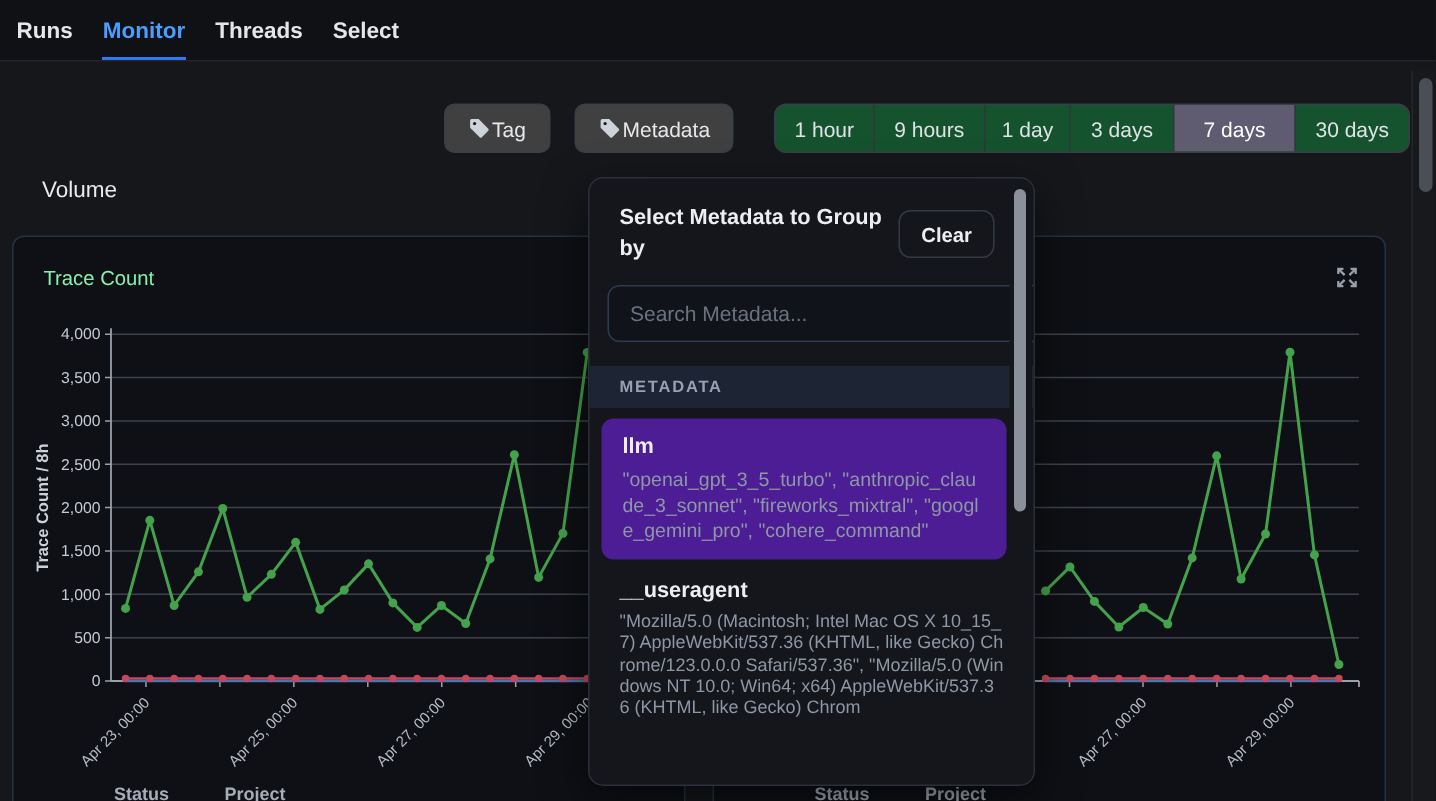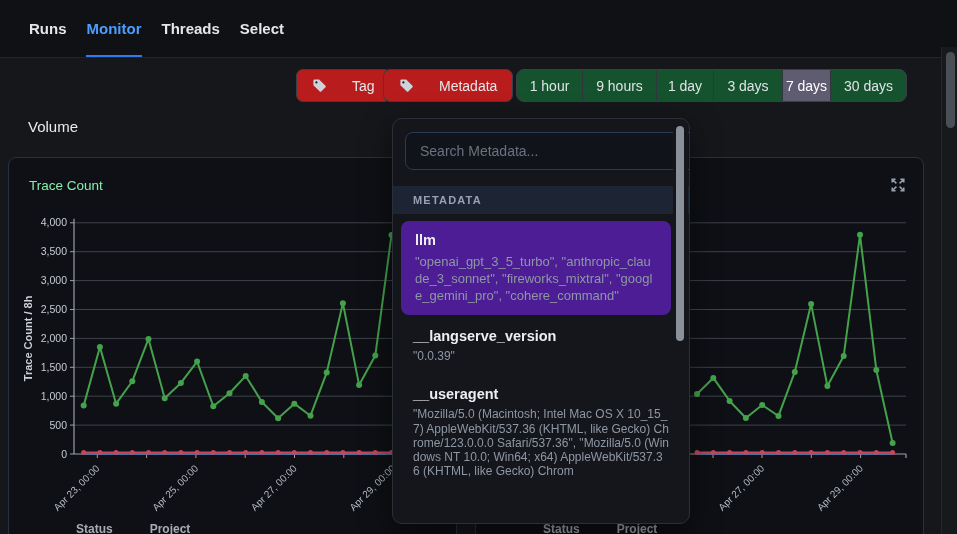--- a/index.html
+++ b/index.html
@@ -5,37 +5,37 @@
   * { box-sizing: border-box; margin: 0; padding: 0; }
   html,body { width:957px; height:534px; overflow:hidden; }
   body {
     background:#15171b;
     font-family:"Liberation Sans","DejaVu Sans",sans-serif;
     color:#e6e8eb;
     position:relative;
   }
   
   .topnav{
-    position:absolute; left:0; top:0; width:957px; height:58px;
+    position:absolute; left:0; top:0; width:957px; height:41px;
     background:#0f1115; border-bottom:1px solid #22262c;
-    display:flex; align-items:stretch; gap:18px; padding-left:28px;
+    display:flex; align-items:stretch; gap:18px; padding-left:10px;
   }
   .nav-item{
     display:flex; align-items:center; font-size:15px; font-weight:700;
     color:#e4e6e9; position:relative; cursor:pointer; padding:0 1px;
   }
   .nav-item.active{ color:#4a9eff; }
   .nav-item.active::after{
     content:""; position:absolute; left:0; right:0; bottom:0; height:2px;
     background:#2f7af0;
   }
   
   .btn{
     position:absolute; top:69px; height:33px; display:flex; align-items:center;
-    gap:25px; padding:0 15px; background:#b91c1c; border:1px solid #3a3f47;
+    gap:1px; padding:0 15px; background:#404040; border:1px solid #3a3f47;
     border-radius:7px; color:#e5e7ea; font-size:14px; cursor:pointer;
   }
   .btn svg{ display:block; }
   #tag-btn{ left:296px; }
   #metadata-btn{ left:383px; }
   .segmented{
     position:absolute; left:516px; top:69px; height:33px; display:flex;
     border:1px solid #3a3f47; border-radius:8px; overflow:hidden; background:#14532d;
   }
   .segment{
@@ -141,21 +141,21 @@
     <circle cx="4.7" cy="4.7" r="1.15" fill="#17191e"></circle>
   </svg>
   <span>Metadata</span>
 </button>
 
 <div class="segmented" id="segmented">
     <div class="segment" style="width: 65px;">1 hour</div>
     <div class="segment" style="width: 74px; text-align: center;">9 hours</div>
     <div class="segment" style="width: 57px;">1 day</div>
     <div class="segment" style="width: 69px; text-align: center;">3 days</div>
-    <div class="segment selected" style="width: 48px;">7 days</div>
+    <div class="segment selected" style="width: 81px;">7 days</div>
     <div class="segment" style="width: 76px;">30 days</div>
   </div>
 
 <h2 class="section-title">Volume</h2>
 
 <div class="panel" id="panel-left">
   <svg class="chart-svg" id="chart-left" width="449" height="420" viewBox="0 0 449 420">
       <line x1="65" y1="267.1" x2="432" y2="267.1" stroke="#3d434c" stroke-width="1"></line>
       <line x1="65" y1="238.2" x2="432" y2="238.2" stroke="#3d434c" stroke-width="1"></line>
       <line x1="65" y1="209.3" x2="432" y2="209.3" stroke="#3d434c" stroke-width="1"></line>
@@ -305,32 +305,32 @@
       <path d="M10.6 10.6 L14.8 14.8 M14.8 11.4 V14.8 H11.4"></path>
     </g>
   </svg>
   <div class="legend-row">
     <span>Status</span>
     <span>Project</span>
   </div>
 </div>
 
 <div class="popover">
+  <div class="pop-header">
+    <div class="pop-title">Select Metadata to Group by</div>
+    <button class="clear-btn">Clear</button>
+  </div>
   <input class="pop-search" value="" placeholder="Search Metadata..." style="">
   <div class="pop-section">METADATA</div>
 
   <div class="meta-item highlight">
     <div class="meta-key">llm</div>
     <div class="meta-values">"openai_gpt_3_5_turbo", "anthropic_claude_3_sonnet", "fireworks_mixtral", "google_gemini_pro", "cohere_command"</div>
   </div>
   <div class="meta-item plain">
-    <div class="meta-key">__langserve_version</div>
-    <div class="meta-values">"0.0.39"</div>
-  </div>
-  <div class="meta-item plain">
     <div class="meta-key">__useragent</div>
     <div class="meta-values">"Mozilla/5.0 (Macintosh; Intel Mac OS X 10_15_7) AppleWebKit/537.36 (KHTML, like Gecko) Chrome/123.0.0.0 Safari/537.36", "Mozilla/5.0 (Windows NT 10.0; Win64; x64) AppleWebKit/537.36 (KHTML, like Gecko) Chrom</div>
   </div>
 
   <div class="pop-scroll-track">
     <div class="pop-scroll-thumb"></div>
   </div>
 </div>
 
 <div class="page-scroll-track">

